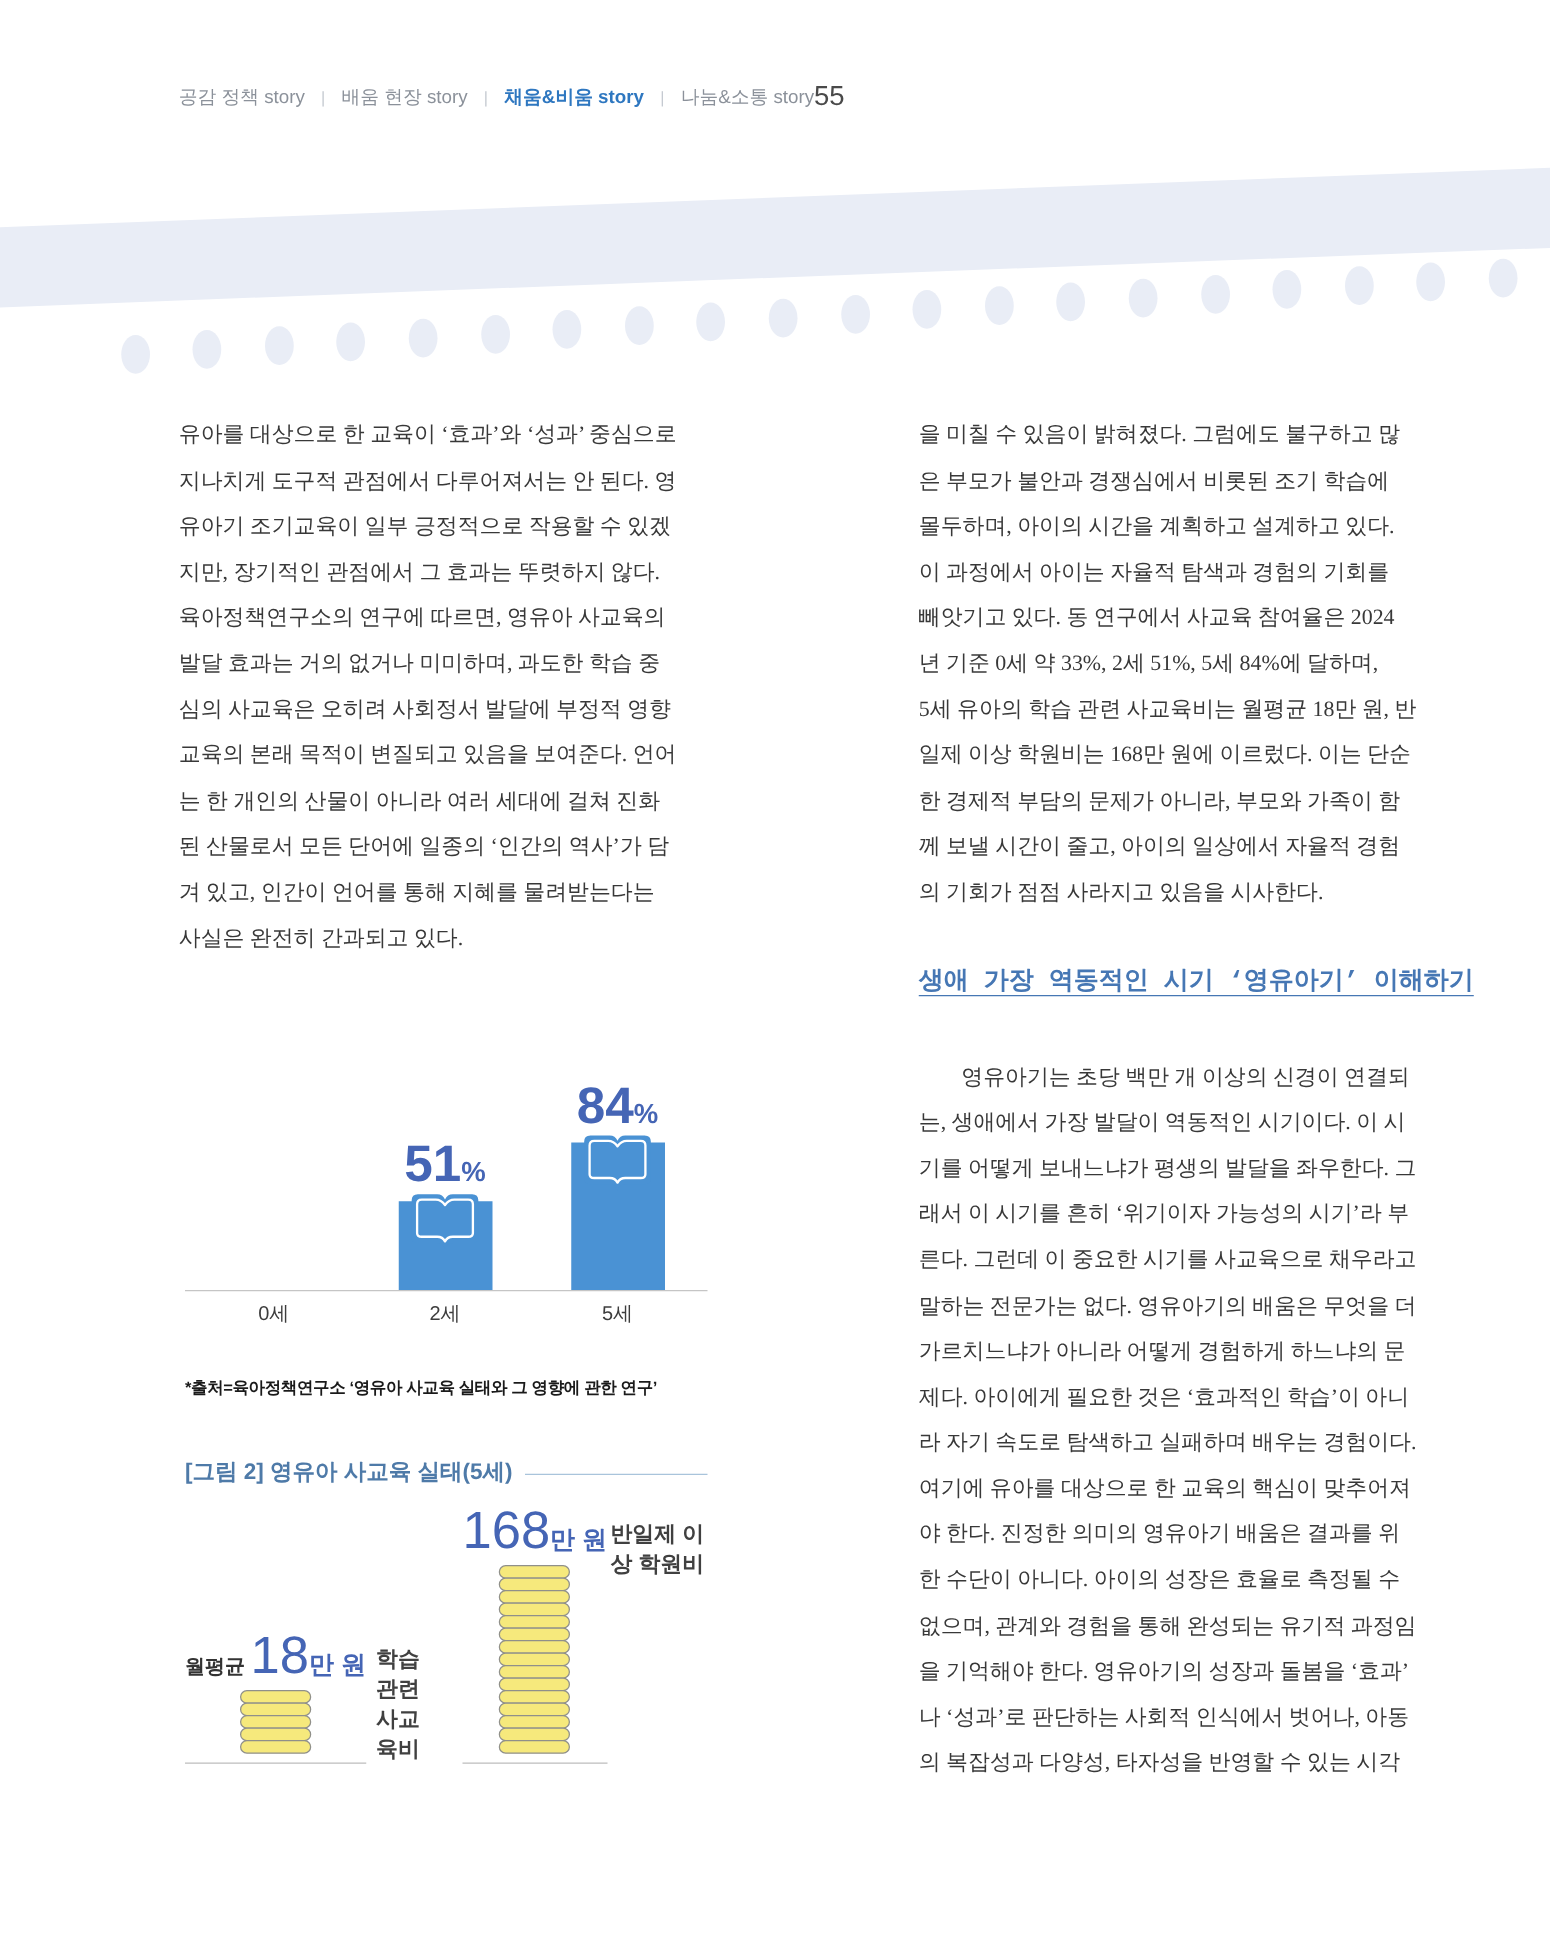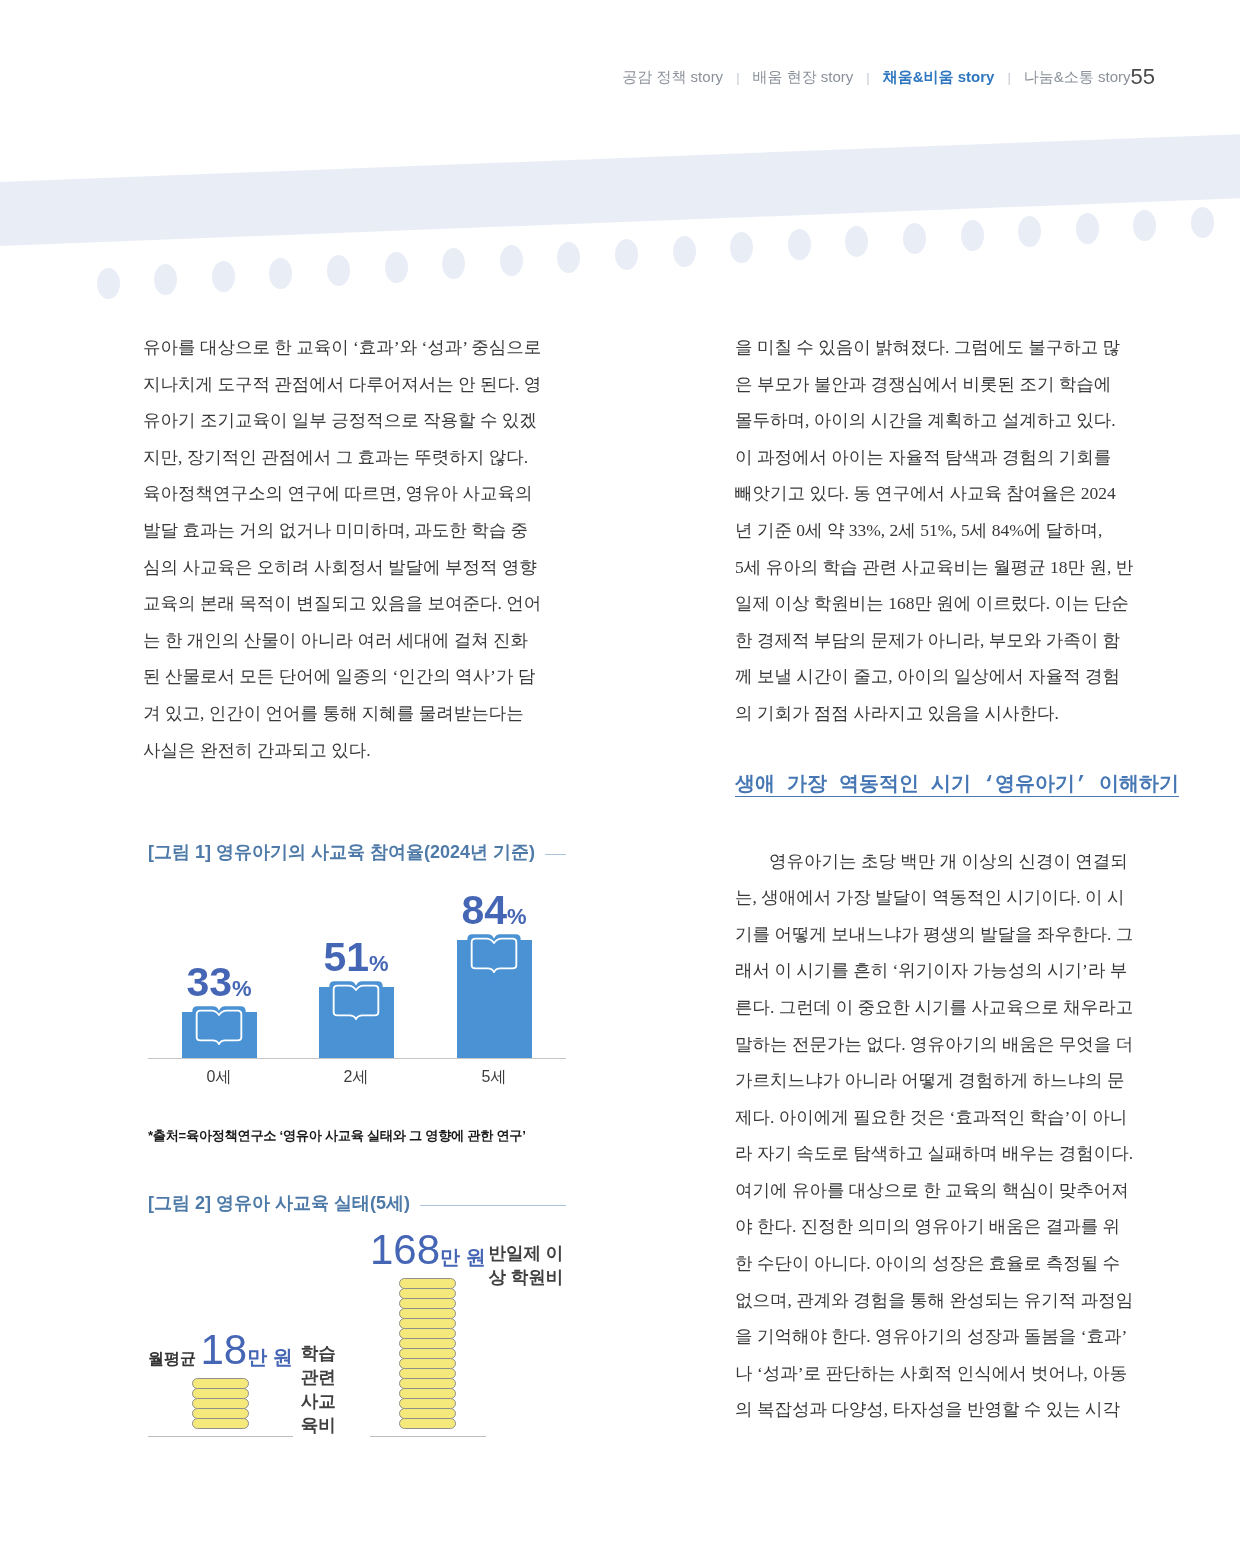--- a/index.html
+++ b/index.html
@@ -1,19 +1,19 @@
 <!DOCTYPE html>
 <html><head>
 <meta charset="utf-8">
 <style>
   html,body{margin:0;padding:0;background:#fff;}
   .page{position:relative;width:1240px;height:1565px;background:#ffffff;overflow:hidden;
         font-family:"Liberation Sans","DejaVu Sans",sans-serif;}
   
-  header{position:absolute;top:64px;left:143px;right:85px;display:flex;justify-content:flex-end;align-items:center;}
+  header{position:absolute;top:64px;left:143px;right:85px;display:flex;justify-content:flex-start;align-items:center;}
   #top-nav{font-size:15px;color:#8b919a;letter-spacing:0;}
   .nav-item{color:#8b919a;}
   .nav-item.active{color:#2e77c0;font-weight:bold;}
   .nav-sep{color:#c5cad1;margin:0 13px;font-size:13px;}
   .page-num{font-size:22px;color:#4a4a4a;}
   
   .banner{position:absolute;inset:0;pointer-events:none;}
   .band{position:absolute;top:158px;left:-45px;width:1335px;height:64px;background:#e9edf6;
         transform:rotate(-2.2deg);}
   .dot{position:absolute;width:23px;height:31px;border-radius:50%;background:#e9edf6;}
@@ -100,34 +100,21 @@
 육아정책연구소의 연구에 따르면, 영유아 사교육의
 발달 효과는 거의 없거나 미미하며, 과도한 학습 중
 심의 사교육은 오히려 사회정서 발달에 부정적 영향</p>
       <p class="body-text">교육의 본래 목적이 변질되고 있음을 보여준다. 언어
 는 한 개인의 산물이 아니라 여러 세대에 걸쳐 진화
 된 산물로서 모든 단어에 일종의 ‘인간의 역사’가 담
 겨 있고, 인간이 언어를 통해 지혜를 물려받는다는
 사실은 완전히 간과되고 있다.</p>
 
       <figure class="fig fig1" style="margin-left:5px;margin-right:0;">
-        <div class="fig-title">
-          <span>[그림 1] 영유아기의 사교육 참여율(2024년 기준)</span>
-          <span class="rule"></span>
-        </div>
         <div class="plot" id="fig1-plot">
-            <div class="bar-group" style="left: 6px;">
-              <div class="pct" style="color: rgb(69, 101, 181);"><span class="pct-num">33</span><span class="pct-unit">%</span></div>
-              <div class="bar" style="height: 46px; background: rgb(74, 146, 212);">
-                <div class="book"><svg viewBox="0 0 100 80" width="62" height="50">
-                    <path d="M7,13 Q7,5 15,5 L40,5 Q47,5 50,12 Q53,5 60,5 L85,5 Q93,5 93,13 L93,61 Q93,68 86,68 L60,68 Q53,68 50,76 Q47,68 40,68 L14,68 Q7,68 7,61 Z" fill="#4a92d4"></path>
-                    <path d="M14,18 Q14,12 20,12 L38,12 Q45,12 50,19 Q55,12 62,12 L80,12 Q86,12 86,18 L86,55 Q86,60 80,60 L60,60 Q53,60 50,66 Q47,60 40,60 L20,60 Q14,60 14,55 Z" fill="none" stroke="#fff" stroke-width="3" stroke-linejoin="round"></path>
-                  </svg></div>
-              </div>
-            </div>
             <div class="bar-group" style="left: 143px;">
               <div class="pct" style="color: rgb(69, 101, 181);"><span class="pct-num">51</span><span class="pct-unit">%</span></div>
               <div class="bar" style="height: 71px; background: rgb(74, 146, 212);">
                 <div class="book"><svg viewBox="0 0 100 80" width="62" height="50">
                     <path d="M7,13 Q7,5 15,5 L40,5 Q47,5 50,12 Q53,5 60,5 L85,5 Q93,5 93,13 L93,61 Q93,68 86,68 L60,68 Q53,68 50,76 Q47,68 40,68 L14,68 Q7,68 7,61 Z" fill="#4a92d4"></path>
                     <path d="M14,18 Q14,12 20,12 L38,12 Q45,12 50,19 Q55,12 62,12 L80,12 Q86,12 86,18 L86,55 Q86,60 80,60 L60,60 Q53,60 50,66 Q47,60 40,60 L20,60 Q14,60 14,55 Z" fill="none" stroke="#fff" stroke-width="3" stroke-linejoin="round"></path>
                   </svg></div>
               </div>
             </div>
             <div class="bar-group" style="left: 281px;">

